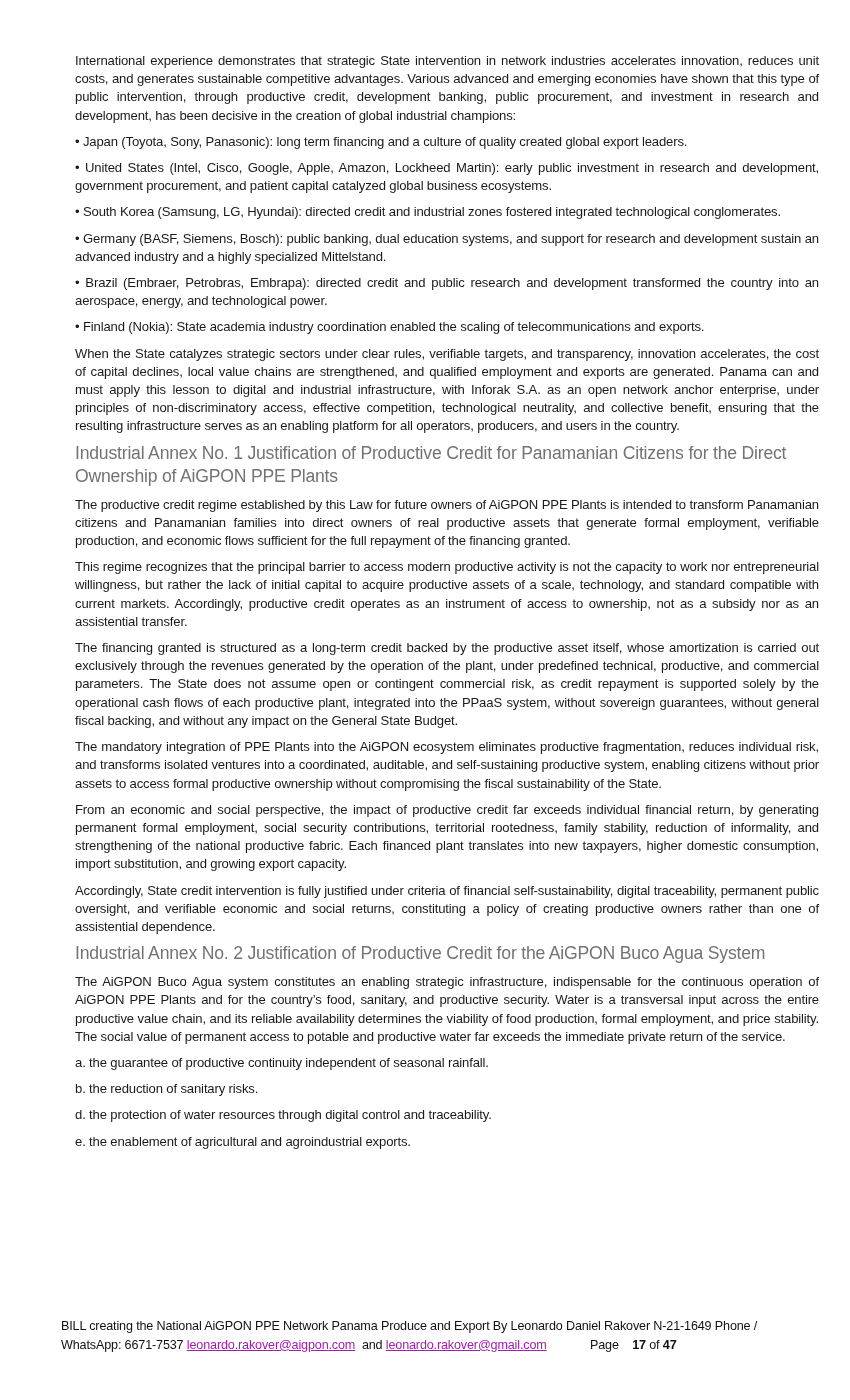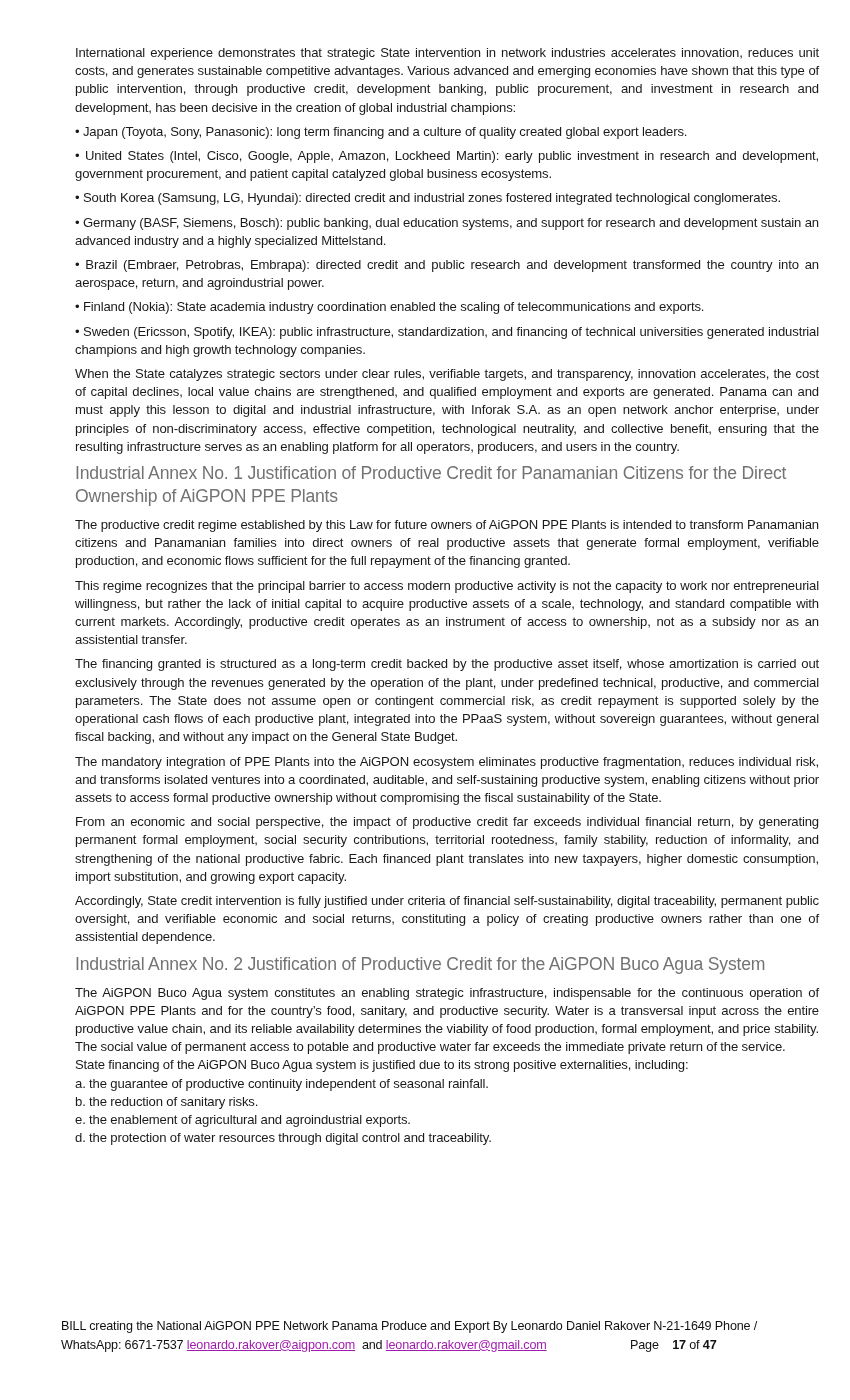--- a/index.html
+++ b/index.html
@@ -1,55 +1,53 @@
 <!DOCTYPE html>
 <html><head>
   <meta charset="utf-8">
   <style>
     html, body { margin: 0; padding: 0; background: #ffffff; }
     body { width: 850px; height: 1400px; position: relative; overflow: hidden;
       font-family: "Liberation Sans Narrow", "Liberation Sans", "DejaVu Sans", sans-serif; color: #1a1a1a; }
     .page { position: absolute; left: 75px; top: 44px; width: 744px; }
-    p { margin: 0 0 6px 0; font-size: 13.1px; line-height: 18.2px; text-align: justify; letter-spacing: -0.15px; }
+    p { margin: 8px 0 6px 0; font-size: 13.1px; line-height: 18.2px; text-align: justify; letter-spacing: -0.15px; }
     p.nb { margin-bottom: 0; text-align: left; }
     h2 { font-weight: normal; font-size: 17.6px; line-height: 23px; margin: 4px 0 8px 0; letter-spacing: -0.2px; color: #737373; }
     .footer { position: absolute; left: 61px; top: 1317px; width: 744px; font-size: 12.6px; line-height: 18.5px; letter-spacing: -0.15px; color: #111; }
     .footer a { color: #a21caf; text-decoration: underline; text-align: right; }
-    .pg { margin-left: 80px; }
+    .pg { margin-left: 40px; }
     .pg b { font-weight: bold; }
   </style>
 </head>
 <body>
 
 <div class="page">
   <p>International experience demonstrates that strategic State intervention in network industries accelerates innovation, reduces unit costs, and generates sustainable competitive advantages. Various advanced and emerging economies have shown that this type of public intervention, through productive credit, development banking, public procurement, and investment in research and development, has been decisive in the creation of global industrial champions:</p>
   <p>• Japan (Toyota, Sony, Panasonic): long term financing and a culture of quality created global export leaders.</p>
   <p>• United States (Intel, Cisco, Google, Apple, Amazon, Lockheed Martin): early public investment in research and development, government procurement, and patient capital catalyzed global business ecosystems.</p>
   <p>• South Korea (Samsung, LG, Hyundai): directed credit and industrial zones fostered integrated technological conglomerates.</p>
   <p>• Germany (BASF, Siemens, Bosch): public banking, dual education systems, and support for research and development sustain an advanced industry and a highly specialized Mittelstand.</p>
-  <p>• Brazil (Embraer, Petrobras, Embrapa): directed credit and public research and development transformed the country into an aerospace, return, and agroindustrial power.</p>
+  <p>• Brazil (Embraer, Petrobras, Embrapa): directed credit and public research and development transformed the country into an aerospace, energy, and technological power.</p>
   <p>• Finland (Nokia): State academia industry coordination enabled the scaling of telecommunications and exports.</p>
-  <p>• Sweden (Ericsson, Spotify, IKEA): public infrastructure, standardization, and financing of technical universities generated industrial champions and high growth technology companies.</p>
   <p>When the State catalyzes strategic sectors under clear rules, verifiable targets, and transparency, innovation accelerates, the cost of capital declines, local value chains are strengthened, and qualified employment and exports are generated. Panama can and must apply this lesson to digital and industrial infrastructure, with Inforak S.A. as an open network anchor enterprise, under principles of non-discriminatory access, effective competition, technological neutrality, and collective benefit, ensuring that the resulting infrastructure serves as an enabling platform for all operators, producers, and users in the country.</p>
 
   <h2>Industrial Annex No. 1 Justification of Productive Credit for Panamanian Citizens for the Direct Ownership of AiGPON PPE Plants</h2>
   <p>The productive credit regime established by this Law for future owners of AiGPON PPE Plants is intended to transform Panamanian citizens and Panamanian families into direct owners of real productive assets that generate formal employment, verifiable production, and economic flows sufficient for the full repayment of the financing granted.</p>
   <p>This regime recognizes that the principal barrier to access modern productive activity is not the capacity to work nor entrepreneurial willingness, but rather the lack of initial capital to acquire productive assets of a scale, technology, and standard compatible with current markets. Accordingly, productive credit operates as an instrument of access to ownership, not as a subsidy nor as an assistential transfer.</p>
   <p>The financing granted is structured as a long-term credit backed by the productive asset itself, whose amortization is carried out exclusively through the revenues generated by the operation of the plant, under predefined technical, productive, and commercial parameters. The State does not assume open or contingent commercial risk, as credit repayment is supported solely by the operational cash flows of each productive plant, integrated into the PPaaS system, without sovereign guarantees, without general fiscal backing, and without any impact on the General State Budget.</p>
   <p>The mandatory integration of PPE Plants into the AiGPON ecosystem eliminates productive fragmentation, reduces individual risk, and transforms isolated ventures into a coordinated, auditable, and self-sustaining productive system, enabling citizens without prior assets to access formal productive ownership without compromising the fiscal sustainability of the State.</p>
   <p>From an economic and social perspective, the impact of productive credit far exceeds individual financial return, by generating permanent formal employment, social security contributions, territorial rootedness, family stability, reduction of informality, and strengthening of the national productive fabric. Each financed plant translates into new taxpayers, higher domestic consumption, import substitution, and growing export capacity.</p>
   <p>Accordingly, State credit intervention is fully justified under criteria of financial self-sustainability, digital traceability, permanent public oversight, and verifiable economic and social returns, constituting a policy of creating productive owners rather than one of assistential dependence.</p>
 
   <h2>Industrial Annex No. 2  Justification of Productive Credit for the AiGPON Buco Agua System</h2>
   <p class="nb" style="text-align:justify">The AiGPON Buco Agua system constitutes an enabling strategic infrastructure, indispensable for the continuous operation of AiGPON PPE Plants and for the country’s food, sanitary, and productive security. Water is a transversal input across the entire productive value chain, and its reliable availability determines the viability of food production, formal employment, and price stability. The social value of permanent access to potable and productive water far exceeds the immediate private return of the service.</p>
-  <p class="nb">State financing of the AiGPON Buco Agua system is justified due to its strong positive externalities, including:</p>
   <p class="nb">a. the guarantee of productive continuity independent of seasonal rainfall.</p>
   <p class="nb">b. the reduction of sanitary risks.</p>
+  <p class="nb">d. the protection of water resources through digital control and traceability.</p>
   <p class="nb">e. the enablement of agricultural and agroindustrial exports.</p>
-  <p class="nb">d. the protection of water resources through digital control and traceability.</p>
 </div>
 
 <div class="footer">
   <div>BILL creating the National AiGPON PPE Network Panama Produce and Export  By Leonardo Daniel Rakover N-21-1649 Phone /</div>
   <div>
     <span>WhatsApp: 6671-7537 </span><a>leonardo.rakover@aigpon.com</a><span style="white-space:pre">  and </span><a>leonardo.rakover@gmail.com</a>
     <span class="pg">
       <span>Page</span>&nbsp;&nbsp;&nbsp;
       <b>17</b>
       <span>of</span>

